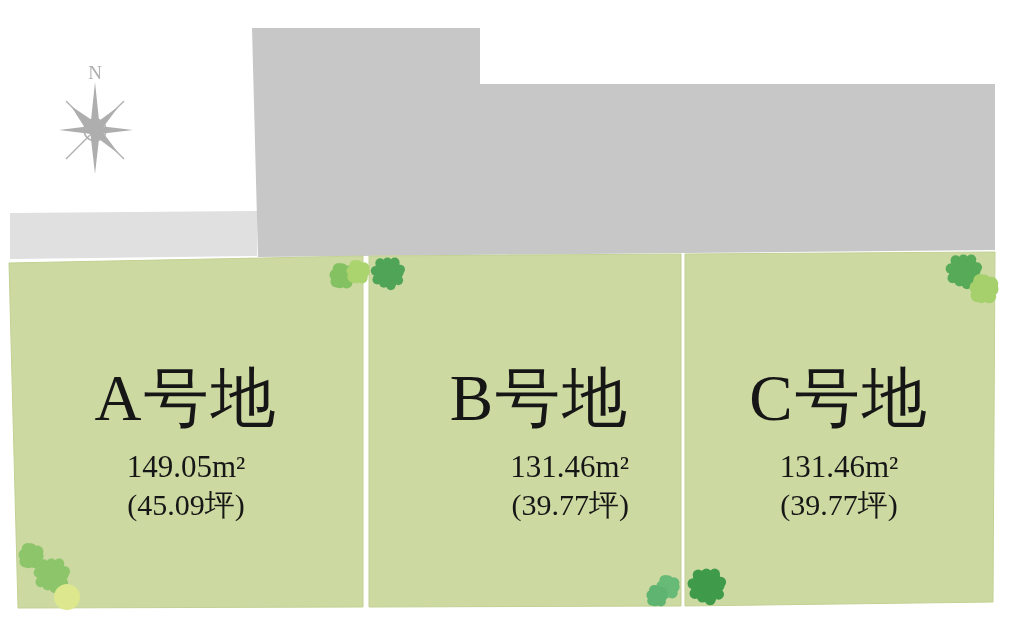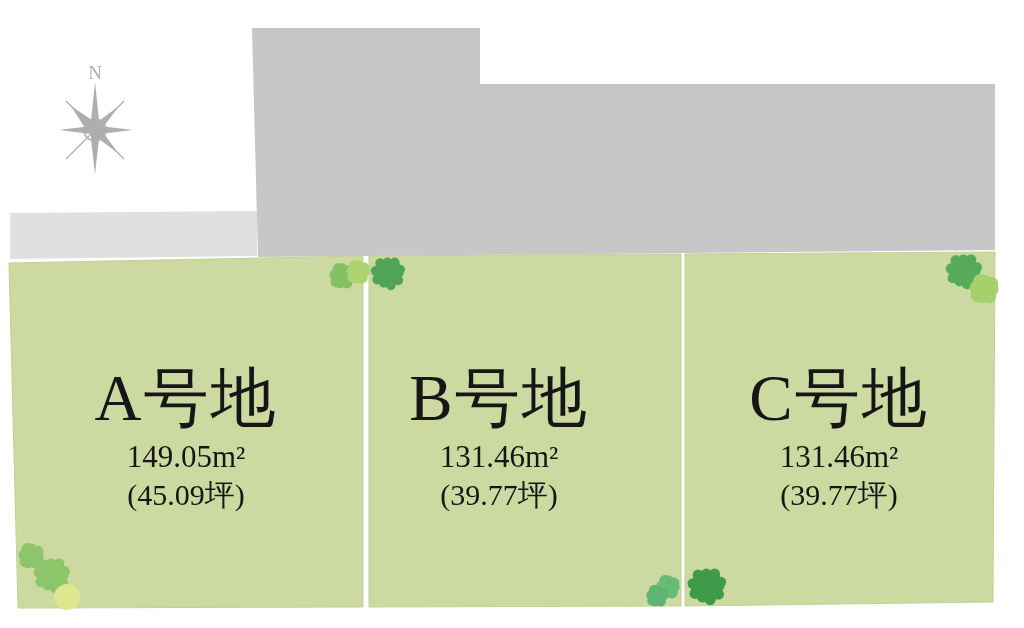--- a/index.html
+++ b/index.html
@@ -20,30 +20,30 @@
   }
   .plot-label .plot-title{
     font-size:65px;
     line-height:52px;
     letter-spacing:2px;
     white-space:nowrap;
   }
   .plot-label .plot-area{
     font-size:31px;
     line-height:38px;
-    margin-top:14px;
+    margin-top:24px;
     white-space:nowrap;
   }
   .plot-label .plot-tsubo{
     font-size:30px;
     line-height:38px;
     white-space:nowrap;
   }
   .label-a{left:9px;width:354px;}
-  .label-b{left:369px;width:260px;}
+  .label-b{left:369px;width:260px;text-align:right;}
   .label-c{left:685px;width:308px;}
 </style>
 </head>
 <body>
 
 <div class="canvas">
 
   <svg class="scene" width="1024" height="628" viewBox="0 0 1024 628">
 
     <polygon points="10,213 257,211 257,256 10,259" fill="#dfe0df"></polygon>

